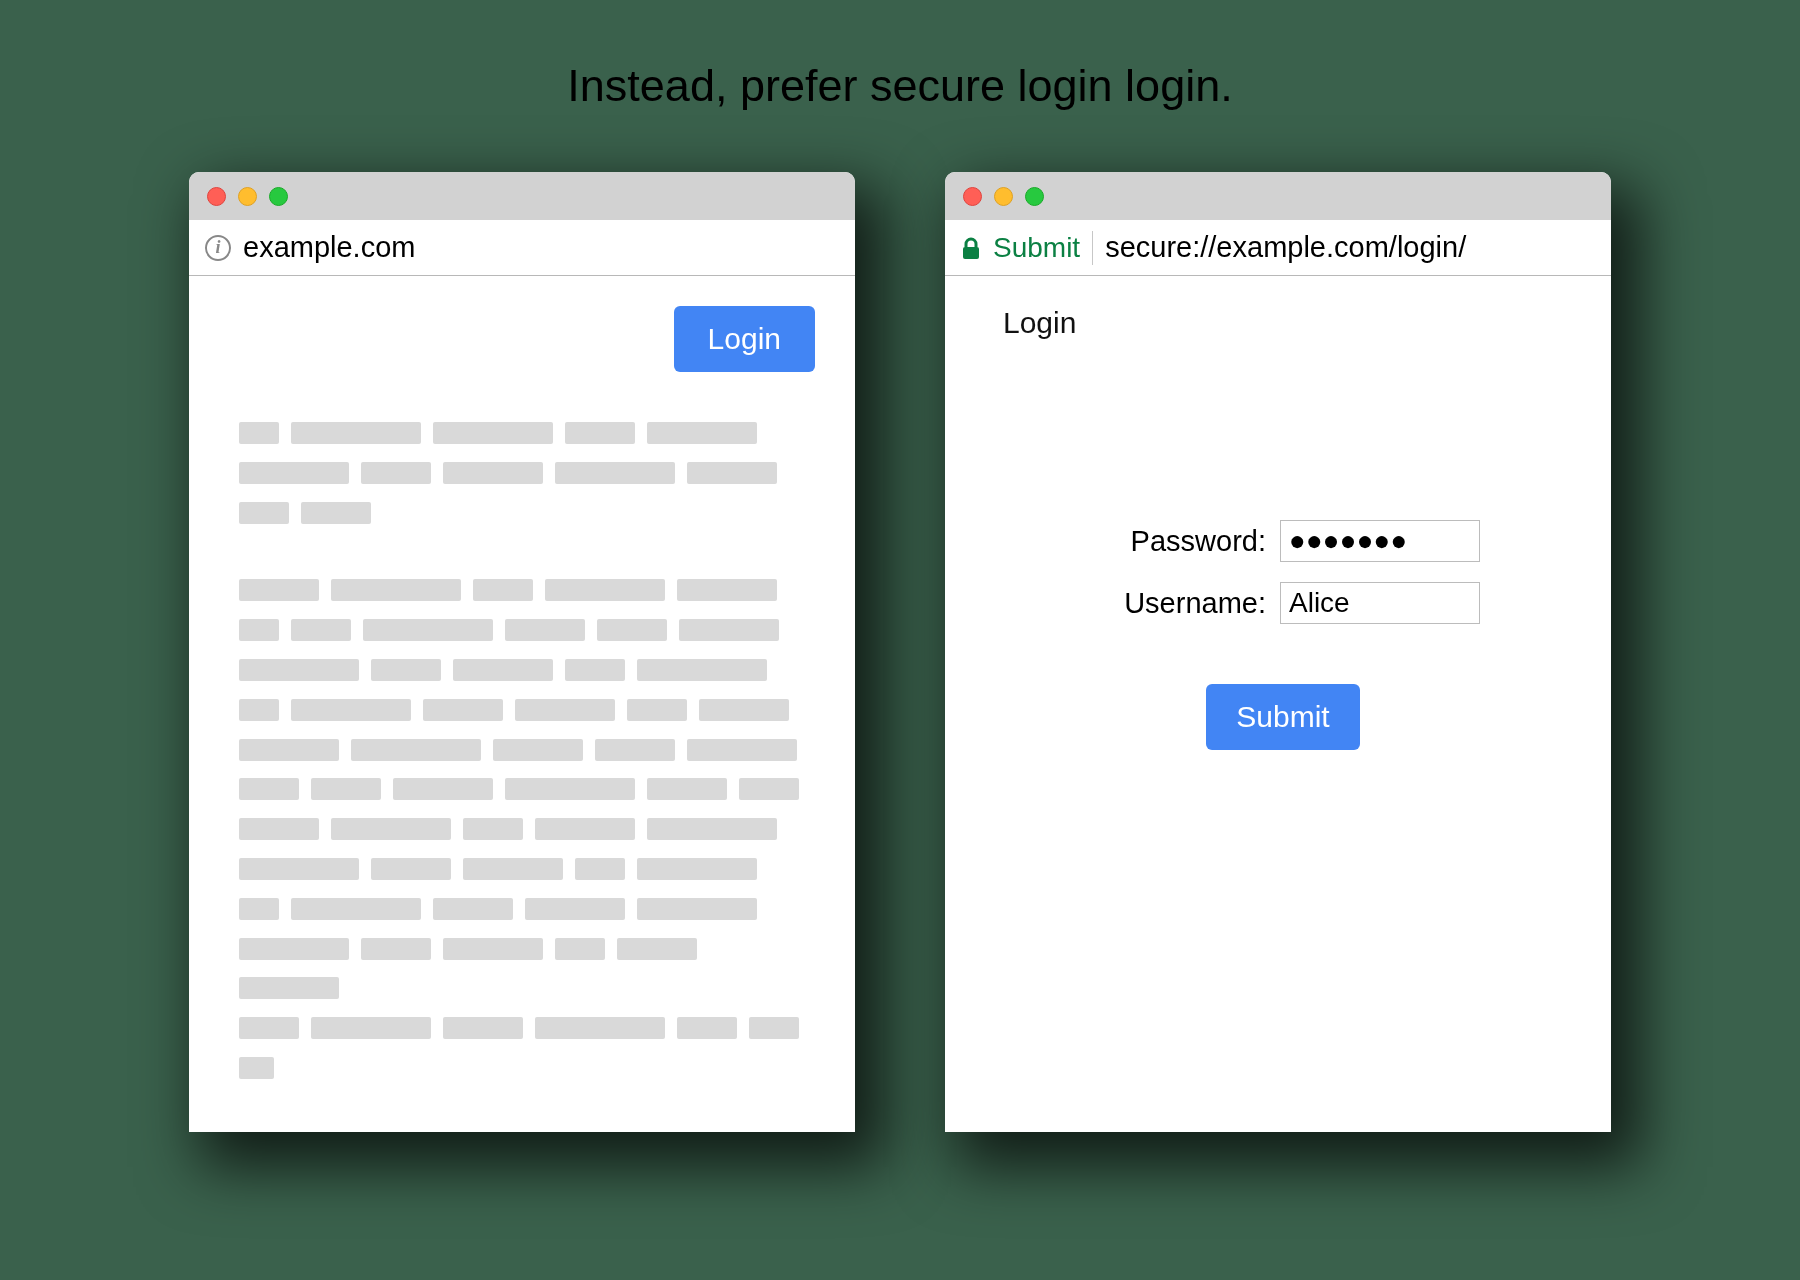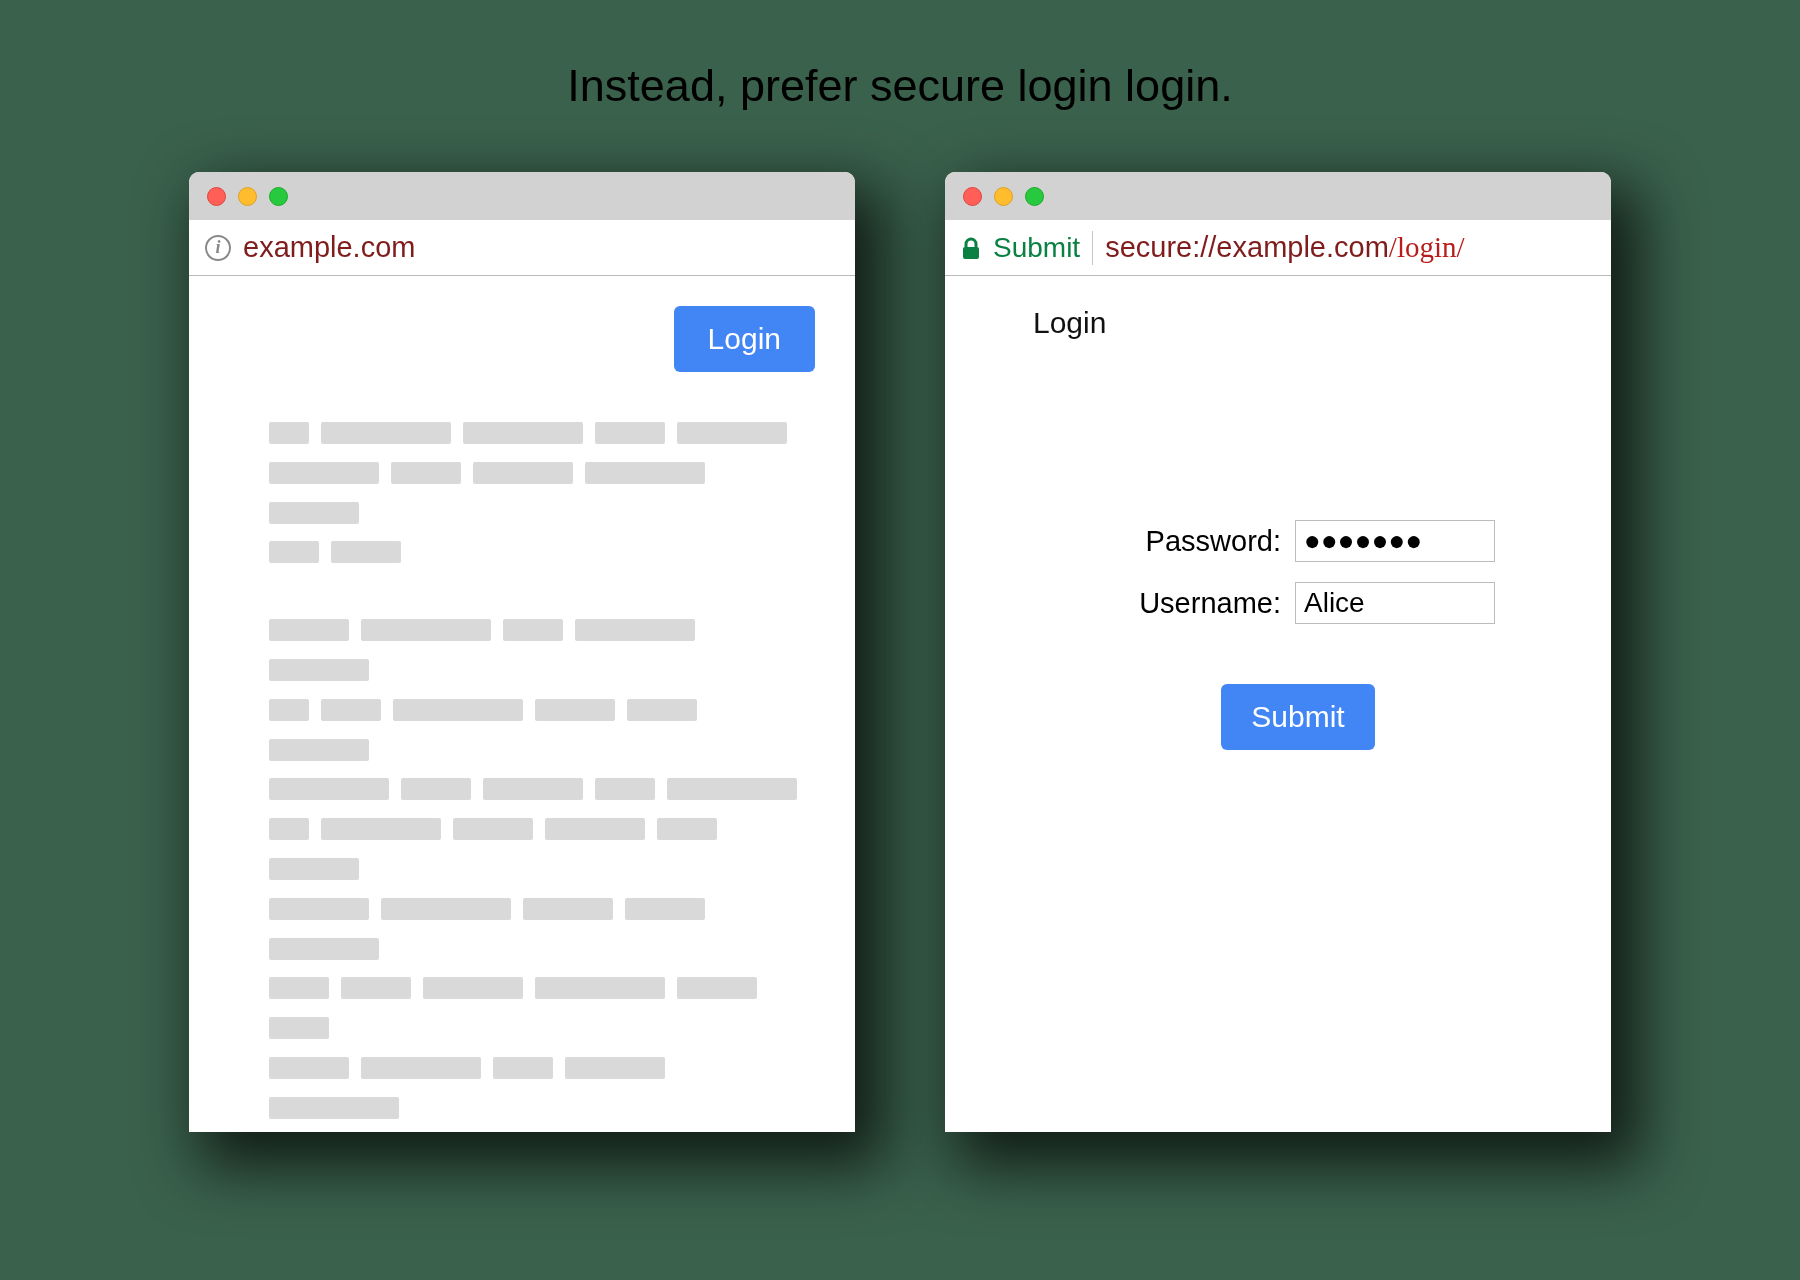--- a/index.html
+++ b/index.html
@@ -84,26 +84,26 @@
     .lock-icon svg { display: block; }
     .secure-label {
       color: #0b8043;
       font-size: 28px;
     }
     .url-separator {
       width: 1px;
       height: 34px;
       background: #c7c7c7;
     }
-    .url-text { color: #7f1d1d; text-align: right; }
-    .url-path-dim { color: #b91c1c; font-family: Liberation Serif, serif; }
+    .url-text { color: #000000; text-align: right; }
+    .url-path-dim { color: #000000; }
 
     .content {
       flex: 1;
-      padding: 30px 40px 30px 80px;
+      padding: 30px 40px 30px 50px;
       overflow: hidden;
     }
 
     
     .login-banner {
       float: right;
       background: #4285f4;
       color: #fff;
       font-size: 30px;
       padding: 16px 34px;

